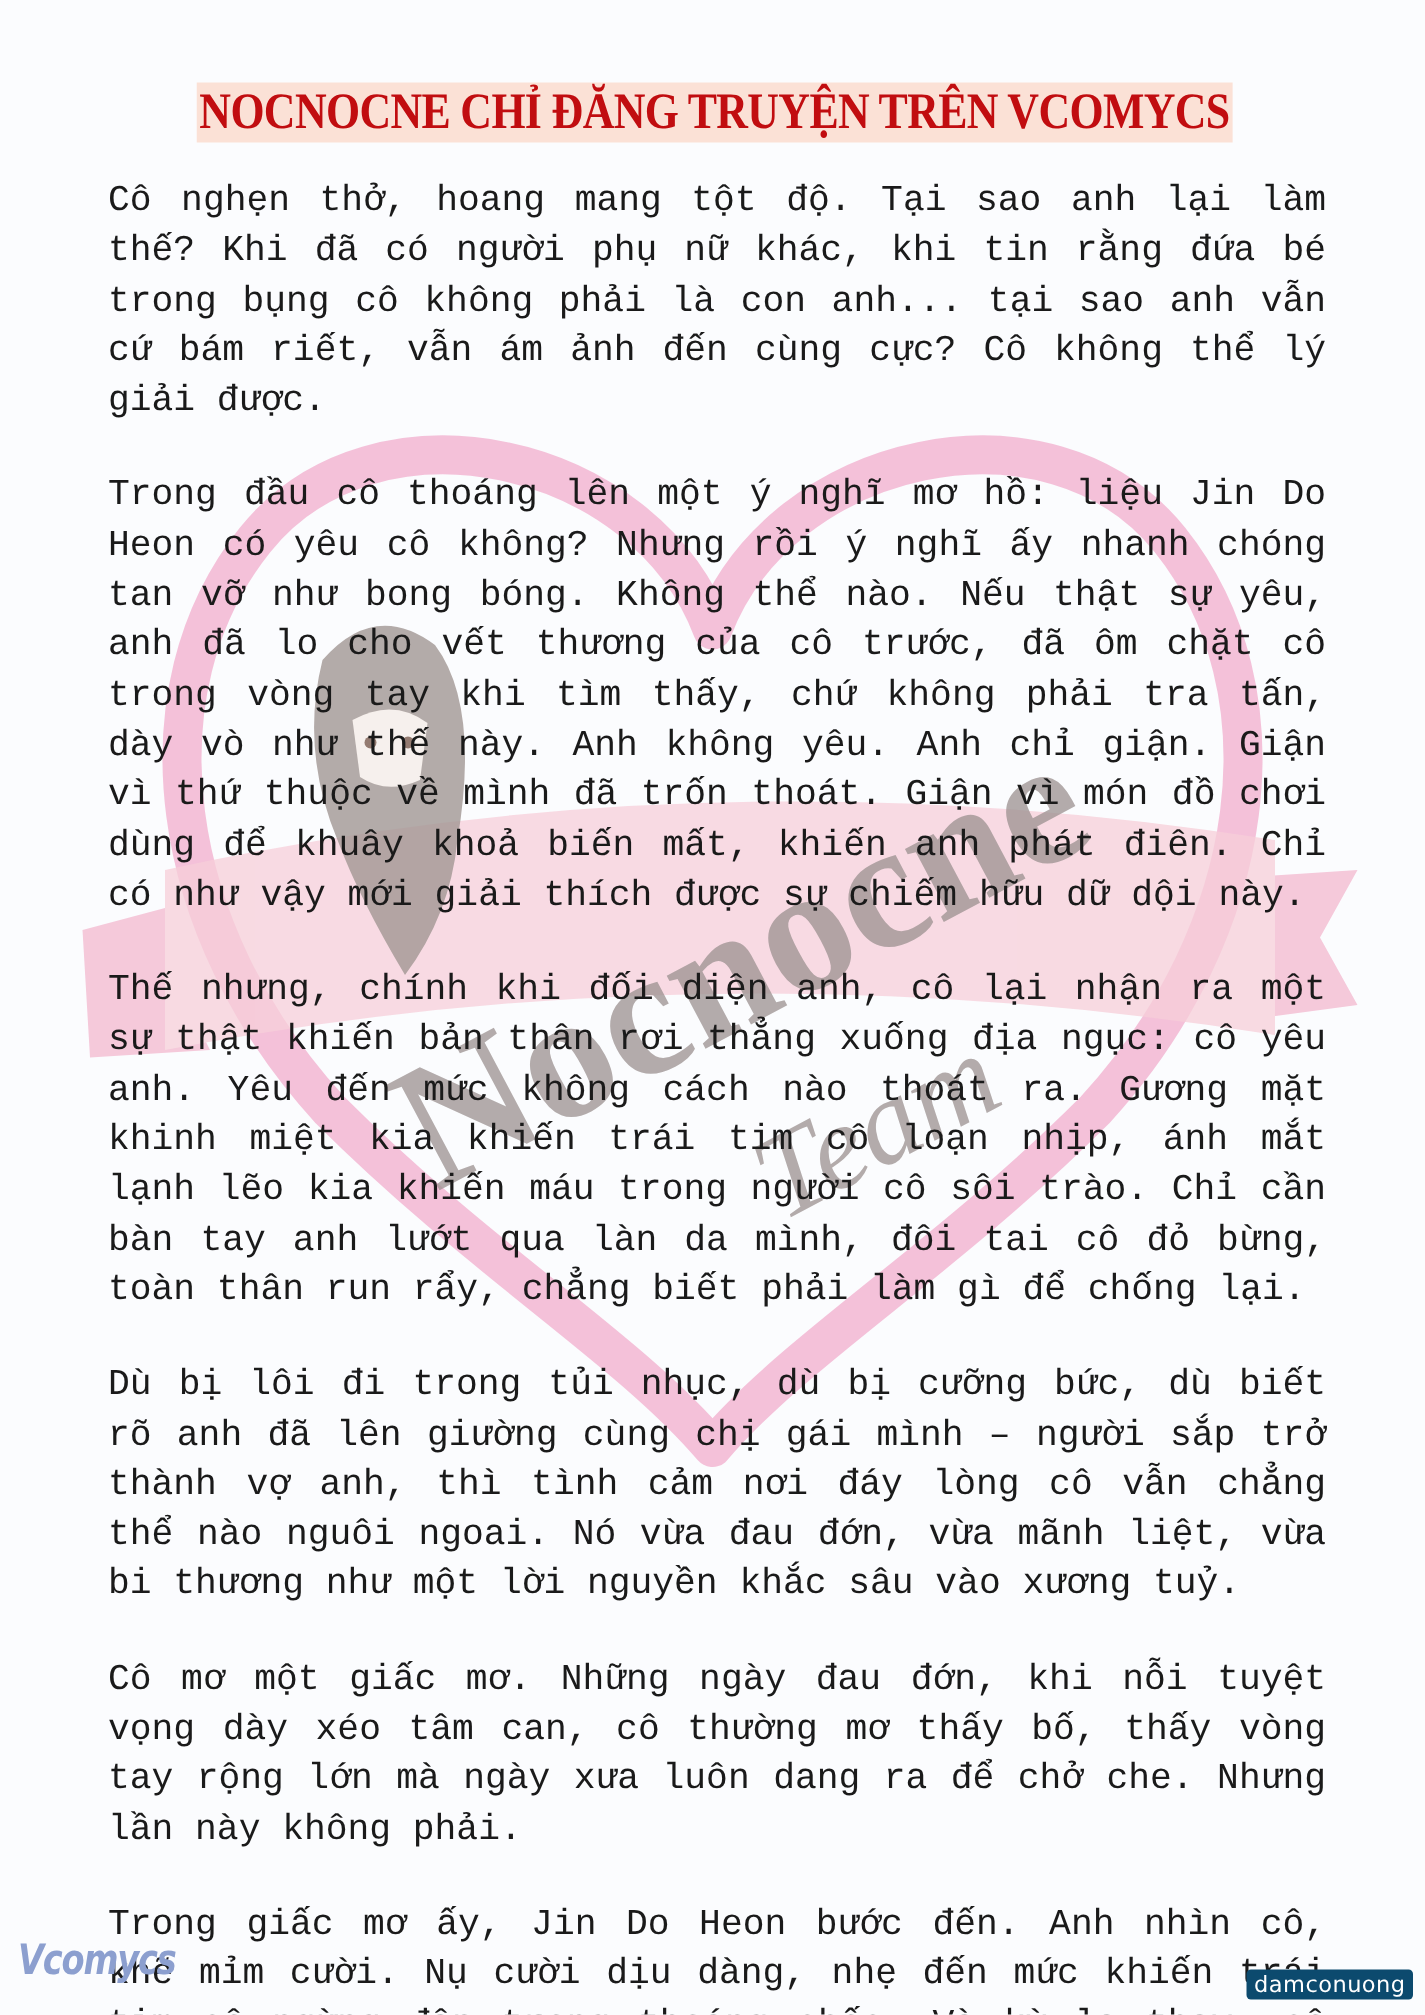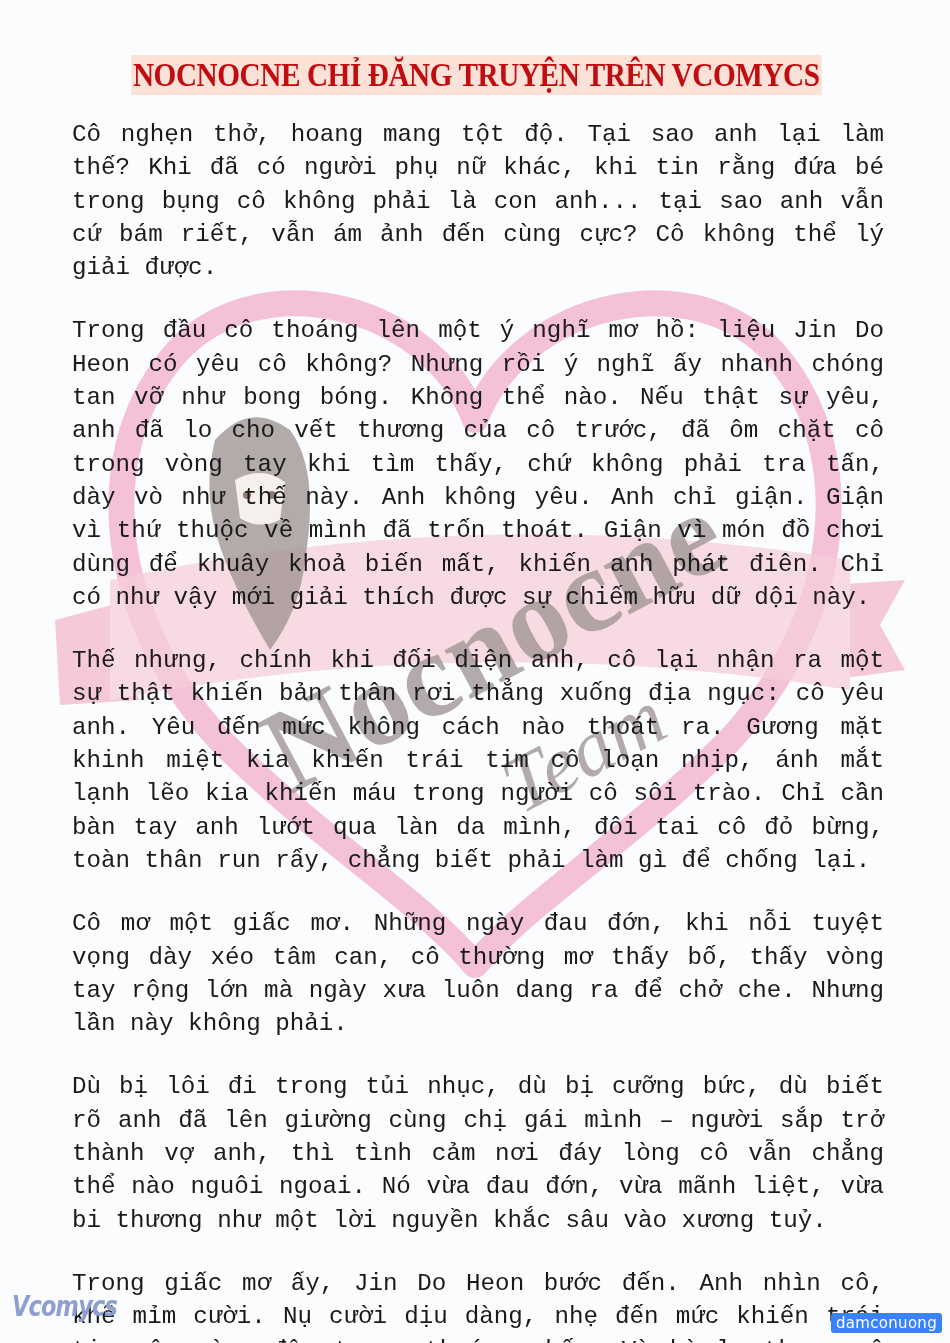--- a/index.html
+++ b/index.html
@@ -19,21 +19,21 @@
     white-space: nowrap;
   }
   .body-text { position: absolute; left: 72px; top: 118px; width: 812px; font-family: Liberation Mono, monospace; }
   .para {
     margin: 0 0 30px 0; color: #1a1a1a; font-size: 24.2px; line-height: 33.3px;
     text-align: justify; text-align-last: left;
   }
   .footer-logo { position: absolute; left: 12px; top: 1290px; font-family: "DejaVu Sans", sans-serif; font-style: italic; font-weight: bold;
     font-size: 28px; color: #8c9fcf; letter-spacing: -1px; transform: scaleX(0.8); transform-origin: left; }
   .footer-credit { position: absolute; right: 8px; top: 1313px; font-family: "DejaVu Sans", sans-serif; font-size: 15px; color: #ffffff;
-    background: #3b82f6; padding: 1px 5px; border-radius: 3px; letter-spacing: 0.3px; }
+    background: #0c4a6e; padding: 1px 5px; border-radius: 3px; letter-spacing: 0.3px; }
 </style>
 </head>
 <body>
 
 <svg class="watermark" viewBox="0 0 950 1343" xmlns="http://www.w3.org/2000/svg">
   <g opacity="0.85">
     <path d="M475 420 C 430 300, 250 260, 170 360 C 90 460, 110 620, 220 740 C 320 840, 420 900, 475 965 C 530 900, 630 840, 730 740 C 840 620, 860 460, 780 360 C 700 260, 520 300, 475 420 Z" fill="none" stroke="#f2b6d2" stroke-width="26" stroke-linejoin="round"></path>
   </g>
   <g opacity="0.75">
     <path d="M55 620 L 130 600 L 115 650 L 140 700 L 60 705 Z" fill="#f3b8cf"></path>
@@ -54,20 +54,20 @@
 
 <div class="page">
   <div class="title-wrap">
     <span class="title">NOCNOCNE CHỈ ĐĂNG TRUYỆN TRÊN VCOMYCS</span>
   </div>
 
   <div class="body-text">
     <p class="para">Cô nghẹn thở, hoang mang tột độ. Tại sao anh lại làm thế? Khi đã có người phụ nữ khác, khi tin rằng đứa bé trong bụng cô không phải là con anh... tại sao anh vẫn cứ bám riết, vẫn ám ảnh đến cùng cực? Cô không thể lý giải được.</p>
     <p class="para">Trong đầu cô thoáng lên một ý nghĩ mơ hồ: liệu Jin Do Heon có yêu cô không? Nhưng rồi ý nghĩ ấy nhanh chóng tan vỡ như bong bóng. Không thể nào. Nếu thật sự yêu, anh đã lo cho vết thương của cô trước, đã ôm chặt cô trong vòng tay khi tìm thấy, chứ không phải tra tấn, dày vò như thế này. Anh không yêu. Anh chỉ giận. Giận vì thứ thuộc về mình đã trốn thoát. Giận vì món đồ chơi dùng để khuây khoả biến mất, khiến anh phát điên. Chỉ có như vậy mới giải thích được sự chiếm hữu dữ dội này.</p>
     <p class="para">Thế nhưng, chính khi đối diện anh, cô lại nhận ra một sự thật khiến bản thân rơi thẳng xuống địa ngục: cô yêu anh. Yêu đến mức không cách nào thoát ra. Gương mặt khinh miệt kia khiến trái tim cô loạn nhịp, ánh mắt lạnh lẽo kia khiến máu trong người cô sôi trào. Chỉ cần bàn tay anh lướt qua làn da mình, đôi tai cô đỏ bừng, toàn thân run rẩy, chẳng biết phải làm gì để chống lại.</p>
+    <p class="para">Dù bị lôi đi trong tủi nhục, dù bị cưỡng bức, dù biết rõ anh đã lên giường cùng chị gái mình – người sắp trở thành vợ anh, thì tình cảm nơi đáy lòng cô vẫn chẳng thể nào nguôi ngoai. Nó vừa đau đớn, vừa mãnh liệt, vừa bi thương như một lời nguyền khắc sâu vào xương tuỷ.</p>
     <p class="para">Cô mơ một giấc mơ. Những ngày đau đớn, khi nỗi tuyệt vọng dày xéo tâm can, cô thường mơ thấy bố, thấy vòng tay rộng lớn mà ngày xưa luôn dang ra để chở che. Nhưng lần này không phải.</p>
-    <p class="para">Dù bị lôi đi trong tủi nhục, dù bị cưỡng bức, dù biết rõ anh đã lên giường cùng chị gái mình – người sắp trở thành vợ anh, thì tình cảm nơi đáy lòng cô vẫn chẳng thể nào nguôi ngoai. Nó vừa đau đớn, vừa mãnh liệt, vừa bi thương như một lời nguyền khắc sâu vào xương tuỷ.</p>
     <p class="para">Trong giấc mơ ấy, Jin Do Heon bước đến. Anh nhìn cô, khẽ mỉm cười. Nụ cười dịu dàng, nhẹ đến mức khiến trái tim cô ngừng đập trong thoáng chốc. Và kỳ lạ thay, cô cũng cười với anh. Không có lời nói, không có nước mắt, không có những lời tổn thương, chỉ có hai nụ cười chạm vào nhau trong yên lặng. Chỉ thế thôi, một giấc mơ tưởng chừng chẳng có gì. Nhưng khi bừng tỉnh, cô lại cảm thấy một khoảng trống mênh mông rút cạn trái tim, như thể cả thế giới trong cô vừa bị lấy đi mất.</p>
   </div>
 
   <div class="footer-logo">Vcomycs</div>
   <div class="footer-credit">damconuong</div>
 </div>
 
 </body></html>

